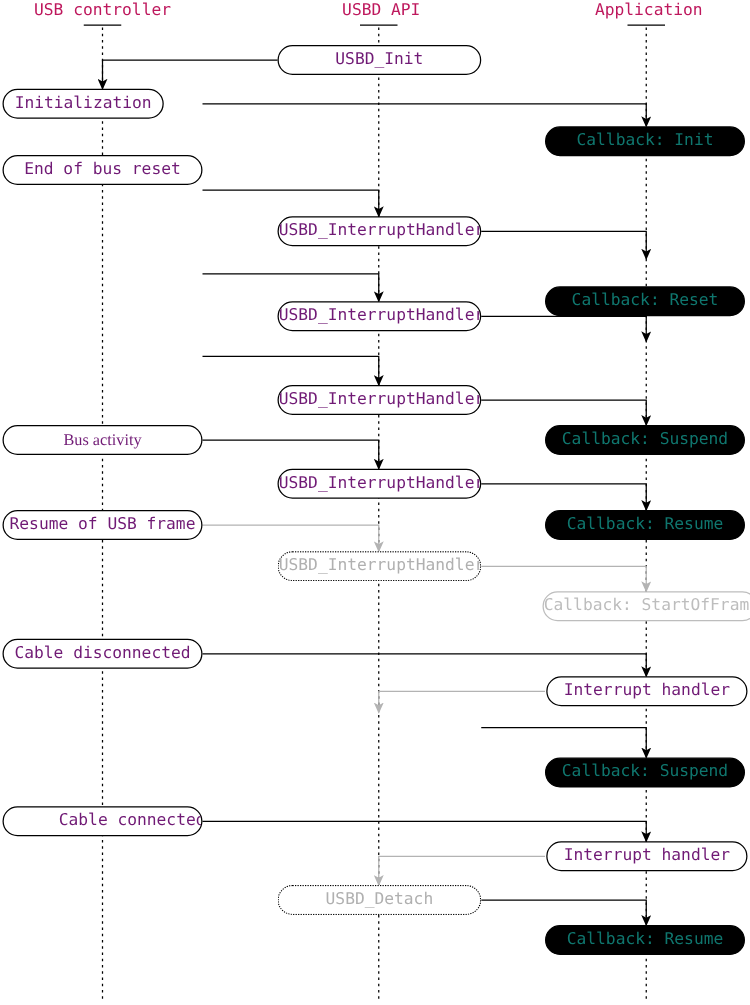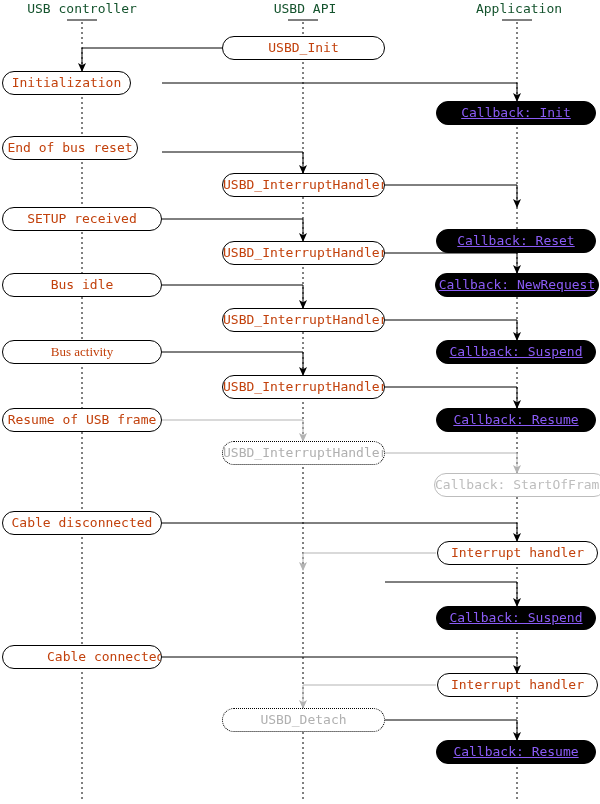--- a/index.html
+++ b/index.html
@@ -3,29 +3,29 @@
 <meta charset="utf-8">
 <style>
   html,body{margin:0;padding:0;background:#ffffff;}
   #stage{
     position:relative;width:600px;height:804px;background:#ffffff;
     overflow:hidden;
     font-family:"DejaVu Sans Mono","Liberation Mono",monospace;
   }
   .lane-header{
     position:absolute;top:1px;transform:translateX(-50%);
-    font-size:13px;color:#14532d;white-space:nowrap;line-height:16px;
+    font-size:13px;color:#be185d;white-space:nowrap;line-height:16px;
   }
   .node{
     position:absolute;height:24px;box-sizing:border-box;
     border:1px solid #000;border-radius:12px;background:#fff;
-    font-size:13px;line-height:22px;text-align:center;color:#c2410c;
+    font-size:13px;line-height:22px;text-align:center;color:#701a75;
     white-space:nowrap;overflow:hidden;
   }
-  .node.black{background:#000;border-color:#000;color:#8b5cf6;text-decoration:underline;}
+  .node.black{background:#000;border-color:#000;color:#0f766e;}
   .node.muted-dotted{border:1px dotted #000;color:#b0b0b0;}
   .node.muted-outline{border:1px solid #bdbdbd;color:#bdbdbd;}
   svg#wires{position:absolute;left:0;top:0;}
   .wire{fill:none;stroke:#000;stroke-width:1;}
   .wire.gray{stroke:#b3b3b3;}
   .lifeline{stroke:#000;stroke-width:1;stroke-dasharray:2,3;}
   .underline{stroke:#000;stroke-width:1;}
 </style>
 </head>
 <body>
@@ -70,27 +70,24 @@
     <polyline class="wire" points="385,720 517,720 517,740" marker-end="url(#arrow-black)"></polyline>
   </svg>
 
   <div class="lane-header" style="left:82px;">USB controller</div>
   <div class="lane-header" style="left:305px;">USBD API</div>
   <div class="lane-header" style="left:519px;">Application</div>
 
   <div class="node" style="left:222px;top:36px;width:163px;">USBD_Init</div>
   <div class="node" style="left:2px;top:71px;width:129px;">Initialization</div>
   <div class="node black" style="left:436px;top:101px;width:160px;">Callback: Init</div>
-  <div class="node" style="left:2px;top:136px;width:136px;">End of bus reset</div>
+  <div class="node" style="left:2px;top:124px;width:160px;">End of bus reset</div>
   <div class="node" style="left:222px;top:173px;width:163px;">USBD_InterruptHandler</div>
   <div class="node black" style="left:436px;top:207px;width:160px;margin-top:22px;">Callback: Reset</div>
-  <div class="node" style="left:2px;top:207px;width:160px;">SETUP received</div>
   <div class="node" style="left:222px;top:241px;width:163px;">USBD_InterruptHandler</div>
-  <div class="node black" style="left:435px;top:273px;width:164px;">Callback: NewRequest</div>
-  <div class="node" style="left:2px;top:273px;width:160px;">Bus idle</div>
   <div class="node" style="left:222px;top:308px;width:163px;">USBD_InterruptHandler</div>
   <div class="node black" style="left:436px;top:340px;width:160px;">Callback: Suspend</div>
   <div class="node" style="left:2px;top:340px;width:160px;font-family:Liberation Serif, serif;">Bus activity</div>
   <div class="node" style="left:222px;top:375px;width:163px;">USBD_InterruptHandler</div>
   <div class="node black" style="left:436px;top:408px;width:160px;">Callback: Resume</div>
   <div class="node" style="left:2px;top:408px;width:160px;">Resume of USB frame</div>
   <div class="node muted-dotted" style="left:222px;top:441px;width:163px;">USBD_InterruptHandler</div>
   <div class="node muted-outline" style="left:434px;top:473px;width:172px;">Callback: StartOfFrame</div>
   <div class="node" style="left:2px;top:511px;width:160px;">Cable disconnected</div>
   <div class="node" style="left:437px;top:541px;width:161px;">Interrupt handler</div>

